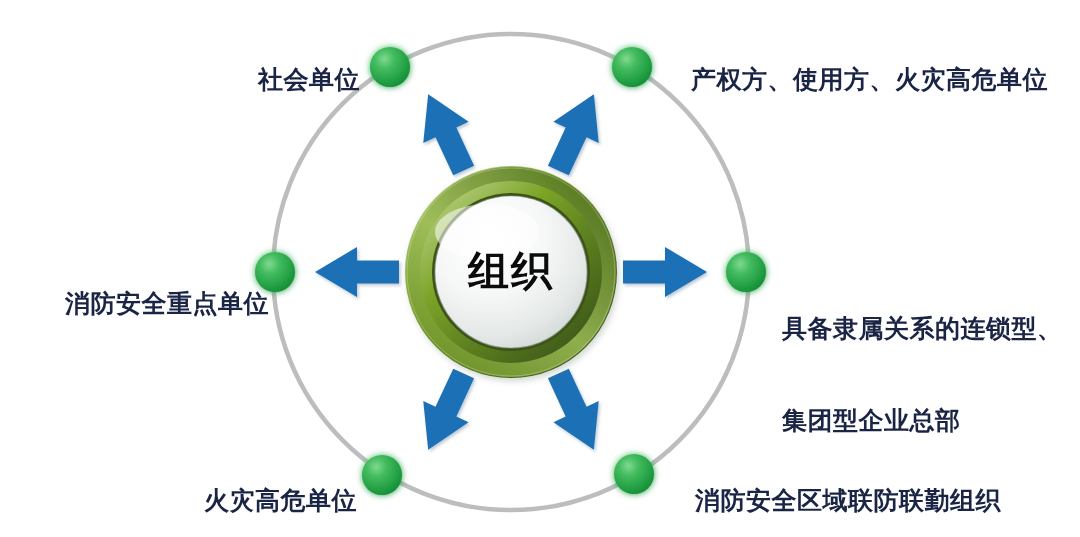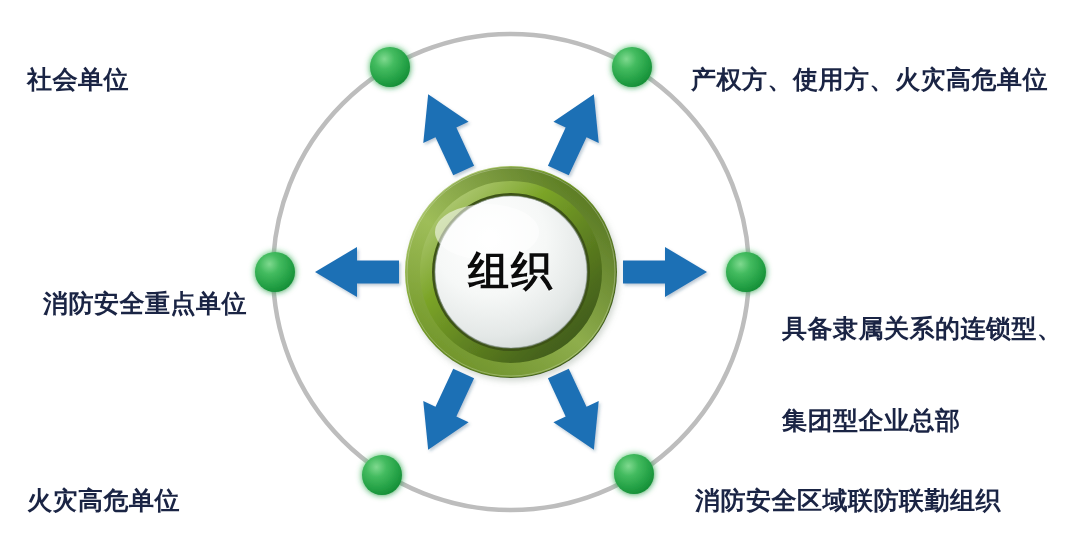--- a/index.html
+++ b/index.html
@@ -22,21 +22,21 @@
     position:absolute;
     color:#1a2444;
     font-family:"Liberation Serif","DejaVu Serif",serif;
     font-weight:700;
     font-size:25px;
     line-height:1.22;
     white-space:pre;
     letter-spacing:0.5px;
   }
   .label.right{ text-align:left; }
-  .label.left{ text-align:left; }
+  .label.left{ text-align:right; }
   .center-text{
     position:absolute;
     left:431px;top:204px;
     width:160px;height:136px;
     display:flex;
     flex-direction:column;
     align-items:center;
     justify-content:center;
     color:#0b0b0b;
     font-family:"Liberation Serif","DejaVu Serif",serif;

